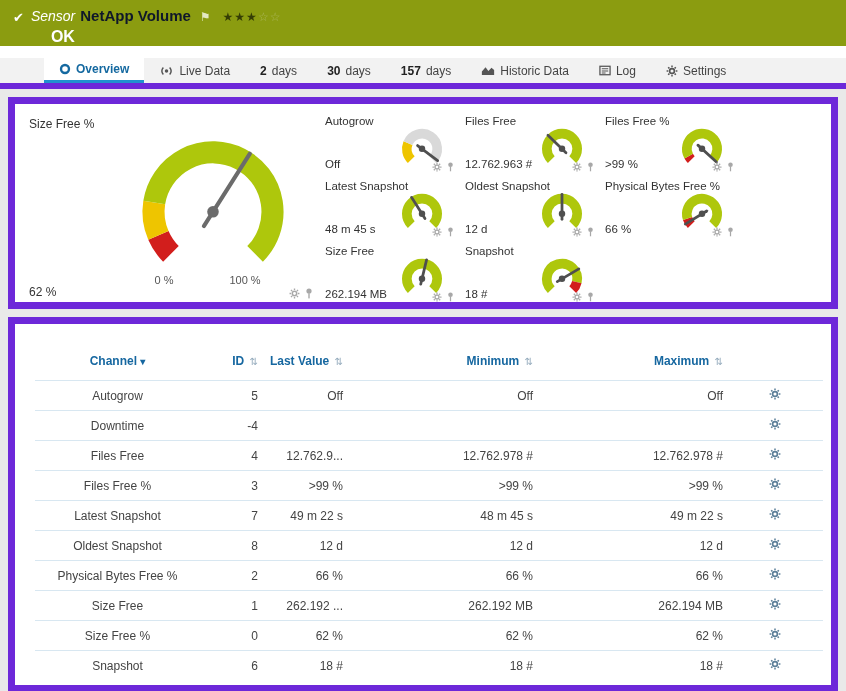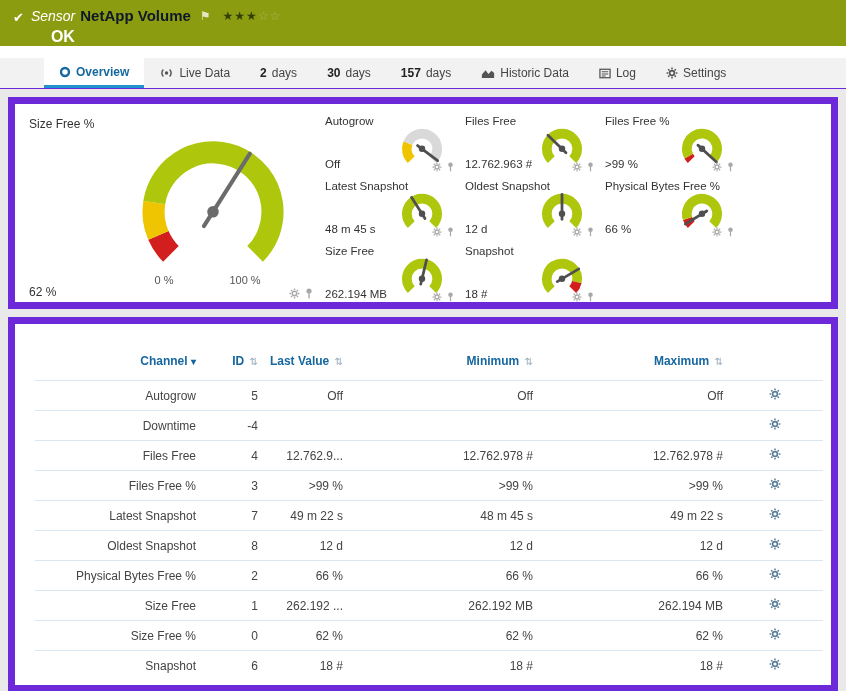--- a/index.html
+++ b/index.html
@@ -7,31 +7,31 @@
   body {
     background: #e9e9e9;
     font-family: "Liberation Sans", sans-serif;
     font-size: 12px;
     color: #444;
     overflow: hidden;
   }
   
   .topbar { height: 46px; background: #8b9c10; display: flex; align-items: flex-start; padding: 7px 10px 0; }
   .check-ic { color: #fff; font-size: 13px; margin: 3px 7px 0 3px; }
-  .titleline { display: flex; align-items: center; }
+  .titleline { display: flex; align-items: flex-end; }
   .kind { color: #fff; font-style: italic; font-size: 14px; }
   .title { color: #0f172a; font-weight: bold; font-size: 15px; margin-left: 5px; }
   .flag-ic { color: #e3e8c2; font-size: 12px; margin-left: 9px; cursor: pointer; }
   .stars { margin-left: 12px; font-size: 12px; letter-spacing: 1px; cursor: pointer; }
   .stars .on { color: #343d05; }
   .stars .off { color: #aab657; }
   .status-lb { color: #fff; font-size: 16px; font-weight: bold; margin: 4px 0 0 20px; }
   
   .spacer { height: 12px; background: #fff; }
-  .tabstrip { height: 31px; background: #f2f2f2; border-bottom: 1px solid #6d28d9; display: flex; padding-left: 44px; }
+  .tabstrip { height: 31px; background: #f2f2f2; border-bottom: 6px solid #6d28d9; display: flex; padding-left: 44px; }
   .tab { display: flex; align-items: center; gap: 5px; padding: 0 15px; font-size: 12px; color: #444; cursor: pointer; text-decoration: none; }
   .tab .num { font-weight: bold; color: #222; }
   .tab.active { background: #fff; border-bottom: 3px solid #2191cf; color: #1569a0; font-weight: bold; }
   .tab .tab-ic { display: inline-flex; color: #555; }
   .tab.active .tab-ic { color: #1569a0; }
   
   .card { background: #fff; border: 7px solid #6d28d9; margin: 8px 8px 0; position: relative; }
   .gauges-card { height: 212px; }
   .big-area { position: absolute; left: 0; top: 0; width: 302px; height: 100%; }
   .big-label { position: absolute; left: 14px; top: 13px; font-size: 12px; color: #333; }
@@ -45,21 +45,21 @@
   .mini-grid { position: absolute; left: 302px; top: 8px; display: grid; grid-template-columns: repeat(3, 140px); grid-auto-rows: 65px; }
   .sg-cell { position: relative; }
   .sg-label { position: absolute; left: 8px; top: 3px; font-size: 11.5px; color: #333; white-space: nowrap; z-index: 1; }
   .sg-svg { position: absolute; right: 12px; top: 12px; }
   .sg-value { position: absolute; left: 8px; bottom: 7px; font-size: 11.5px; color: #333; white-space: nowrap; }
   .sg-icons { position: absolute; right: 3px; bottom: 5px; z-index: 2; }
   
   .table-card { height: 375px; padding: 26px 20px 0; }
   table { width: 100%; border-collapse: collapse; table-layout: fixed; }
   th { color: #1667a0; font-size: 12px; font-weight: bold; padding: 4px 4px 12px; vertical-align: top; }
-  th.left, td.left { text-align: right; }
+  th.left, td.left { text-align: center; }
   th.right, td.right { text-align: right; }
   td { font-size: 12px; color: #444; padding: 0 4px; height: 30px; border-top: 1px solid #d8e7f1; }
   .sort { color: #92a9bb; font-size: 10px; margin-left: 2px; font-weight: normal; }
   .dd { color: #1667a0; font-size: 10px; }
   td.actions { text-align: center; color: #5c7f99; }
   td.actions .rowgear { cursor: pointer; display: inline-flex; }
   td.channel-name { cursor: pointer; }
 </style>
 </head>
 <body>

